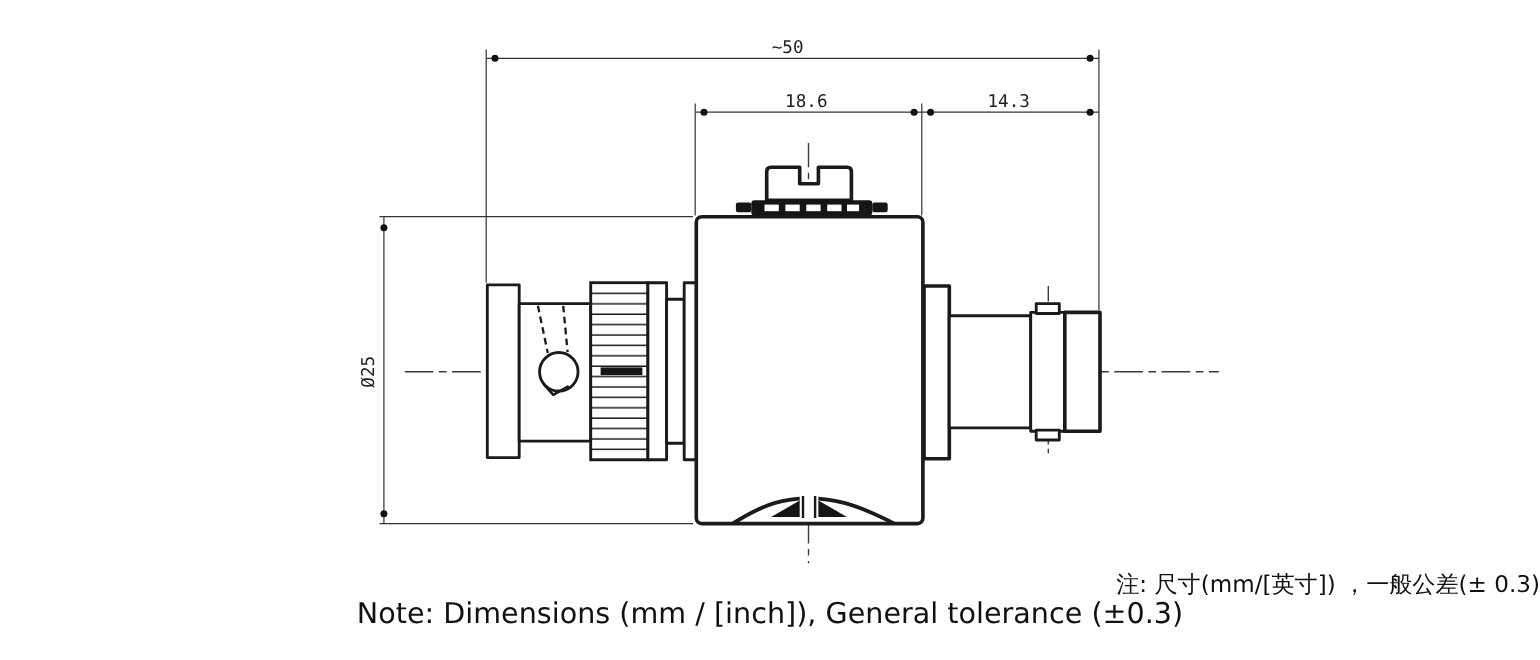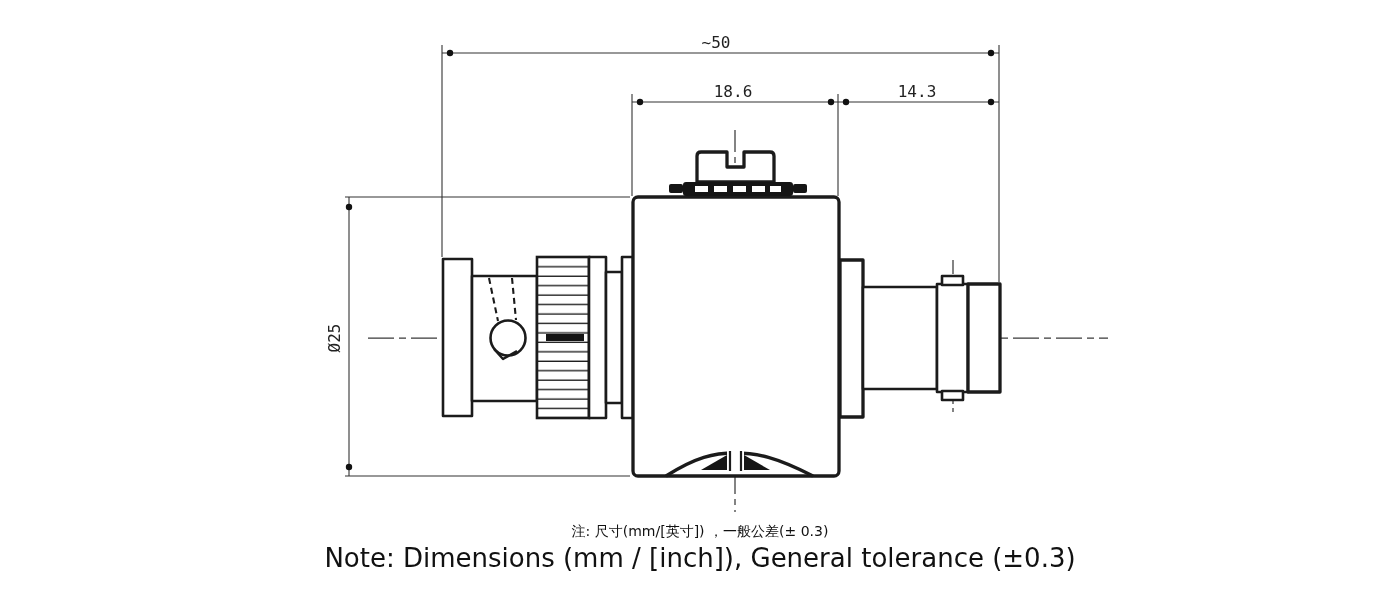--- a/index.html
+++ b/index.html
@@ -12,21 +12,21 @@
   .bold{stroke-width:3.3;}
   .thin{stroke:#333333;stroke-width:1.1;fill:none;}
   .centerline{stroke:#3a3a3a;stroke-width:1.25;fill:none;}
   .hidden-line{stroke:#1b1b1b;stroke-width:2.1;fill:none;stroke-dasharray:6 4;}
   .solidfill{fill:#151515;stroke:none;}
   .dimtext{font:16px "DejaVu Sans Mono",monospace;fill:#222222;}
   .notes{
     position:absolute;left:0;top:517px;width:100%;text-align:center;
     color:#111111;
   }
-  .note-zh{font-size:14px;line-height:28px;}
+  .note-zh{font-size:21px;line-height:28px;text-align:right;}
   .note-en{font-size:26px;line-height:27px;}
 </style>
 </head>
 <body>
 
 <div class="stage">
 
   <svg width="1400" height="600" viewBox="0 0 1400 600">
 
     <defs>

